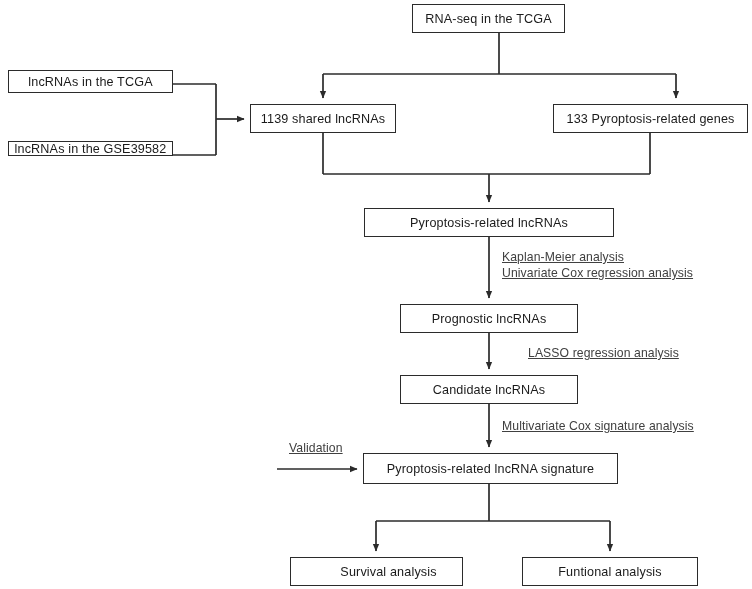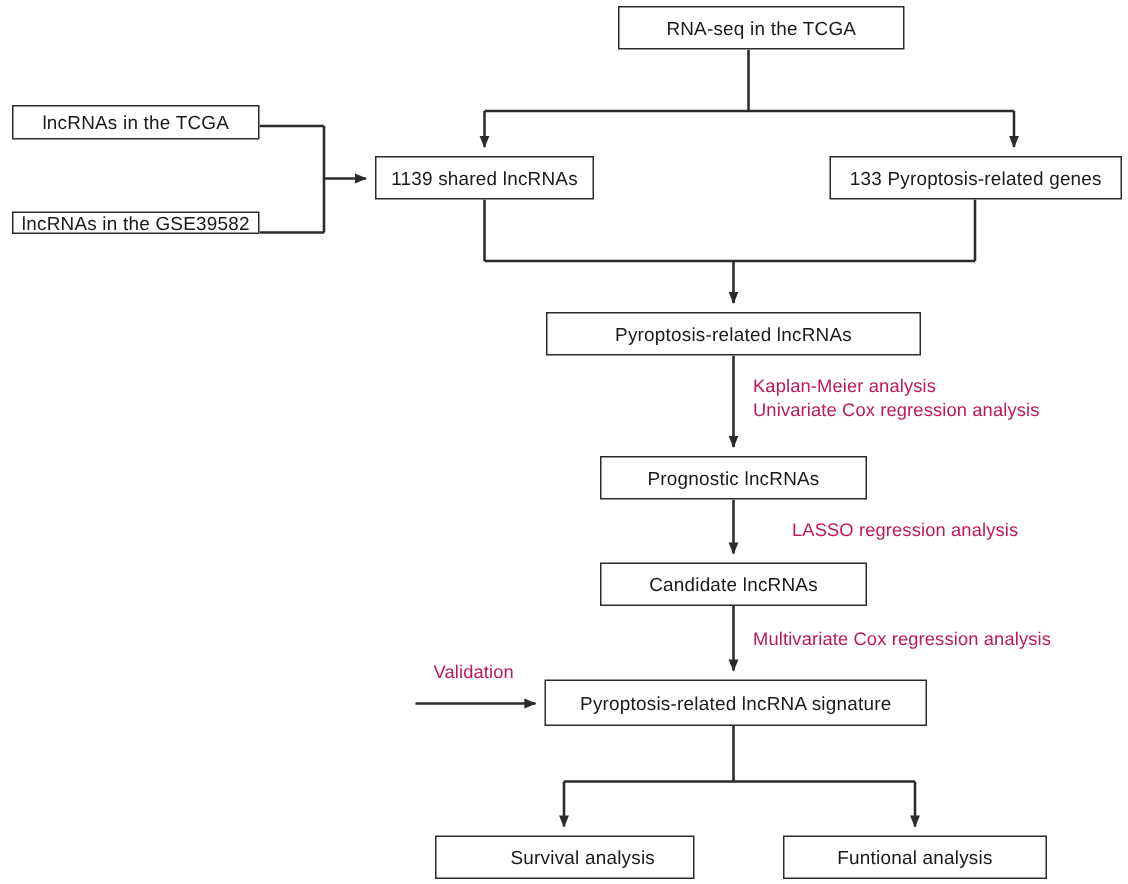--- a/index.html
+++ b/index.html
@@ -34,27 +34,28 @@
     letter-spacing: 0.15px;
     display: flex;
     align-items: center;
     justify-content: center;
     text-align: center;
     white-space: nowrap;
     z-index: 2;
   }
   .edge-label {
     position: absolute;
-    color: #be185d;
+    color: #404040;
     font-size: 12.2px;
     letter-spacing: 0.1px;
     white-space: nowrap;
     line-height: 15px;
     z-index: 3;
     background: transparent;
+    text-decoration: underline;
   }
   .edge-label.two-line { line-height: 16px; }
 </style>
 </head>
 <body>
 
 <div id="flow-root">
 
   <svg id="flow-svg" viewBox="0 0 752 589" xmlns="http://www.w3.org/2000/svg">
     <defs>
@@ -89,21 +90,21 @@
       <path d="M277,469 L357,469" marker-end="url(#arrowhead)"></path>
 
       <path d="M489,484 L489,521"></path>
       <path d="M376,521 L610,521"></path>
       <path d="M376,521 L376,551" marker-end="url(#arrowhead)"></path>
       <path d="M610,521 L610,551" marker-end="url(#arrowhead)"></path>
 
     </g>
   </svg>
 
-  <div class="node" style="left:412px; top:4px; width:191px; height:29px;">
+  <div class="node" style="left:412px; top:4px; width:153px; height:29px;">
     <span>RNA-seq in the TCGA</span>
   </div>
 
   <div class="node" style="left:8px; top:70px; width:165px; height:23px;">
     <span>lncRNAs in the TCGA</span>
   </div>
 
   <div class="node" style="left:8px; top:141px; width:165px; height:15px;">
     <span>lncRNAs in the GSE39582</span>
   </div>
@@ -144,20 +145,20 @@
   <div class="edge-label two-line" style="left:502px; top:249px;">
     <div>Kaplan-Meier analysis</div>
     <div>Univariate Cox regression analysis</div>
   </div>
 
   <div class="edge-label" style="left:528px; top:346px;">
     <div>LASSO regression analysis</div>
   </div>
 
   <div class="edge-label" style="left:502px; top:419px;">
-    <div>Multivariate Cox regression analysis</div>
+    <div>Multivariate Cox signature analysis</div>
   </div>
 
   <div class="edge-label" style="left:289px; top:441px;">
     <div>Validation</div>
   </div>
 
 </div>
 
 </body></html>

